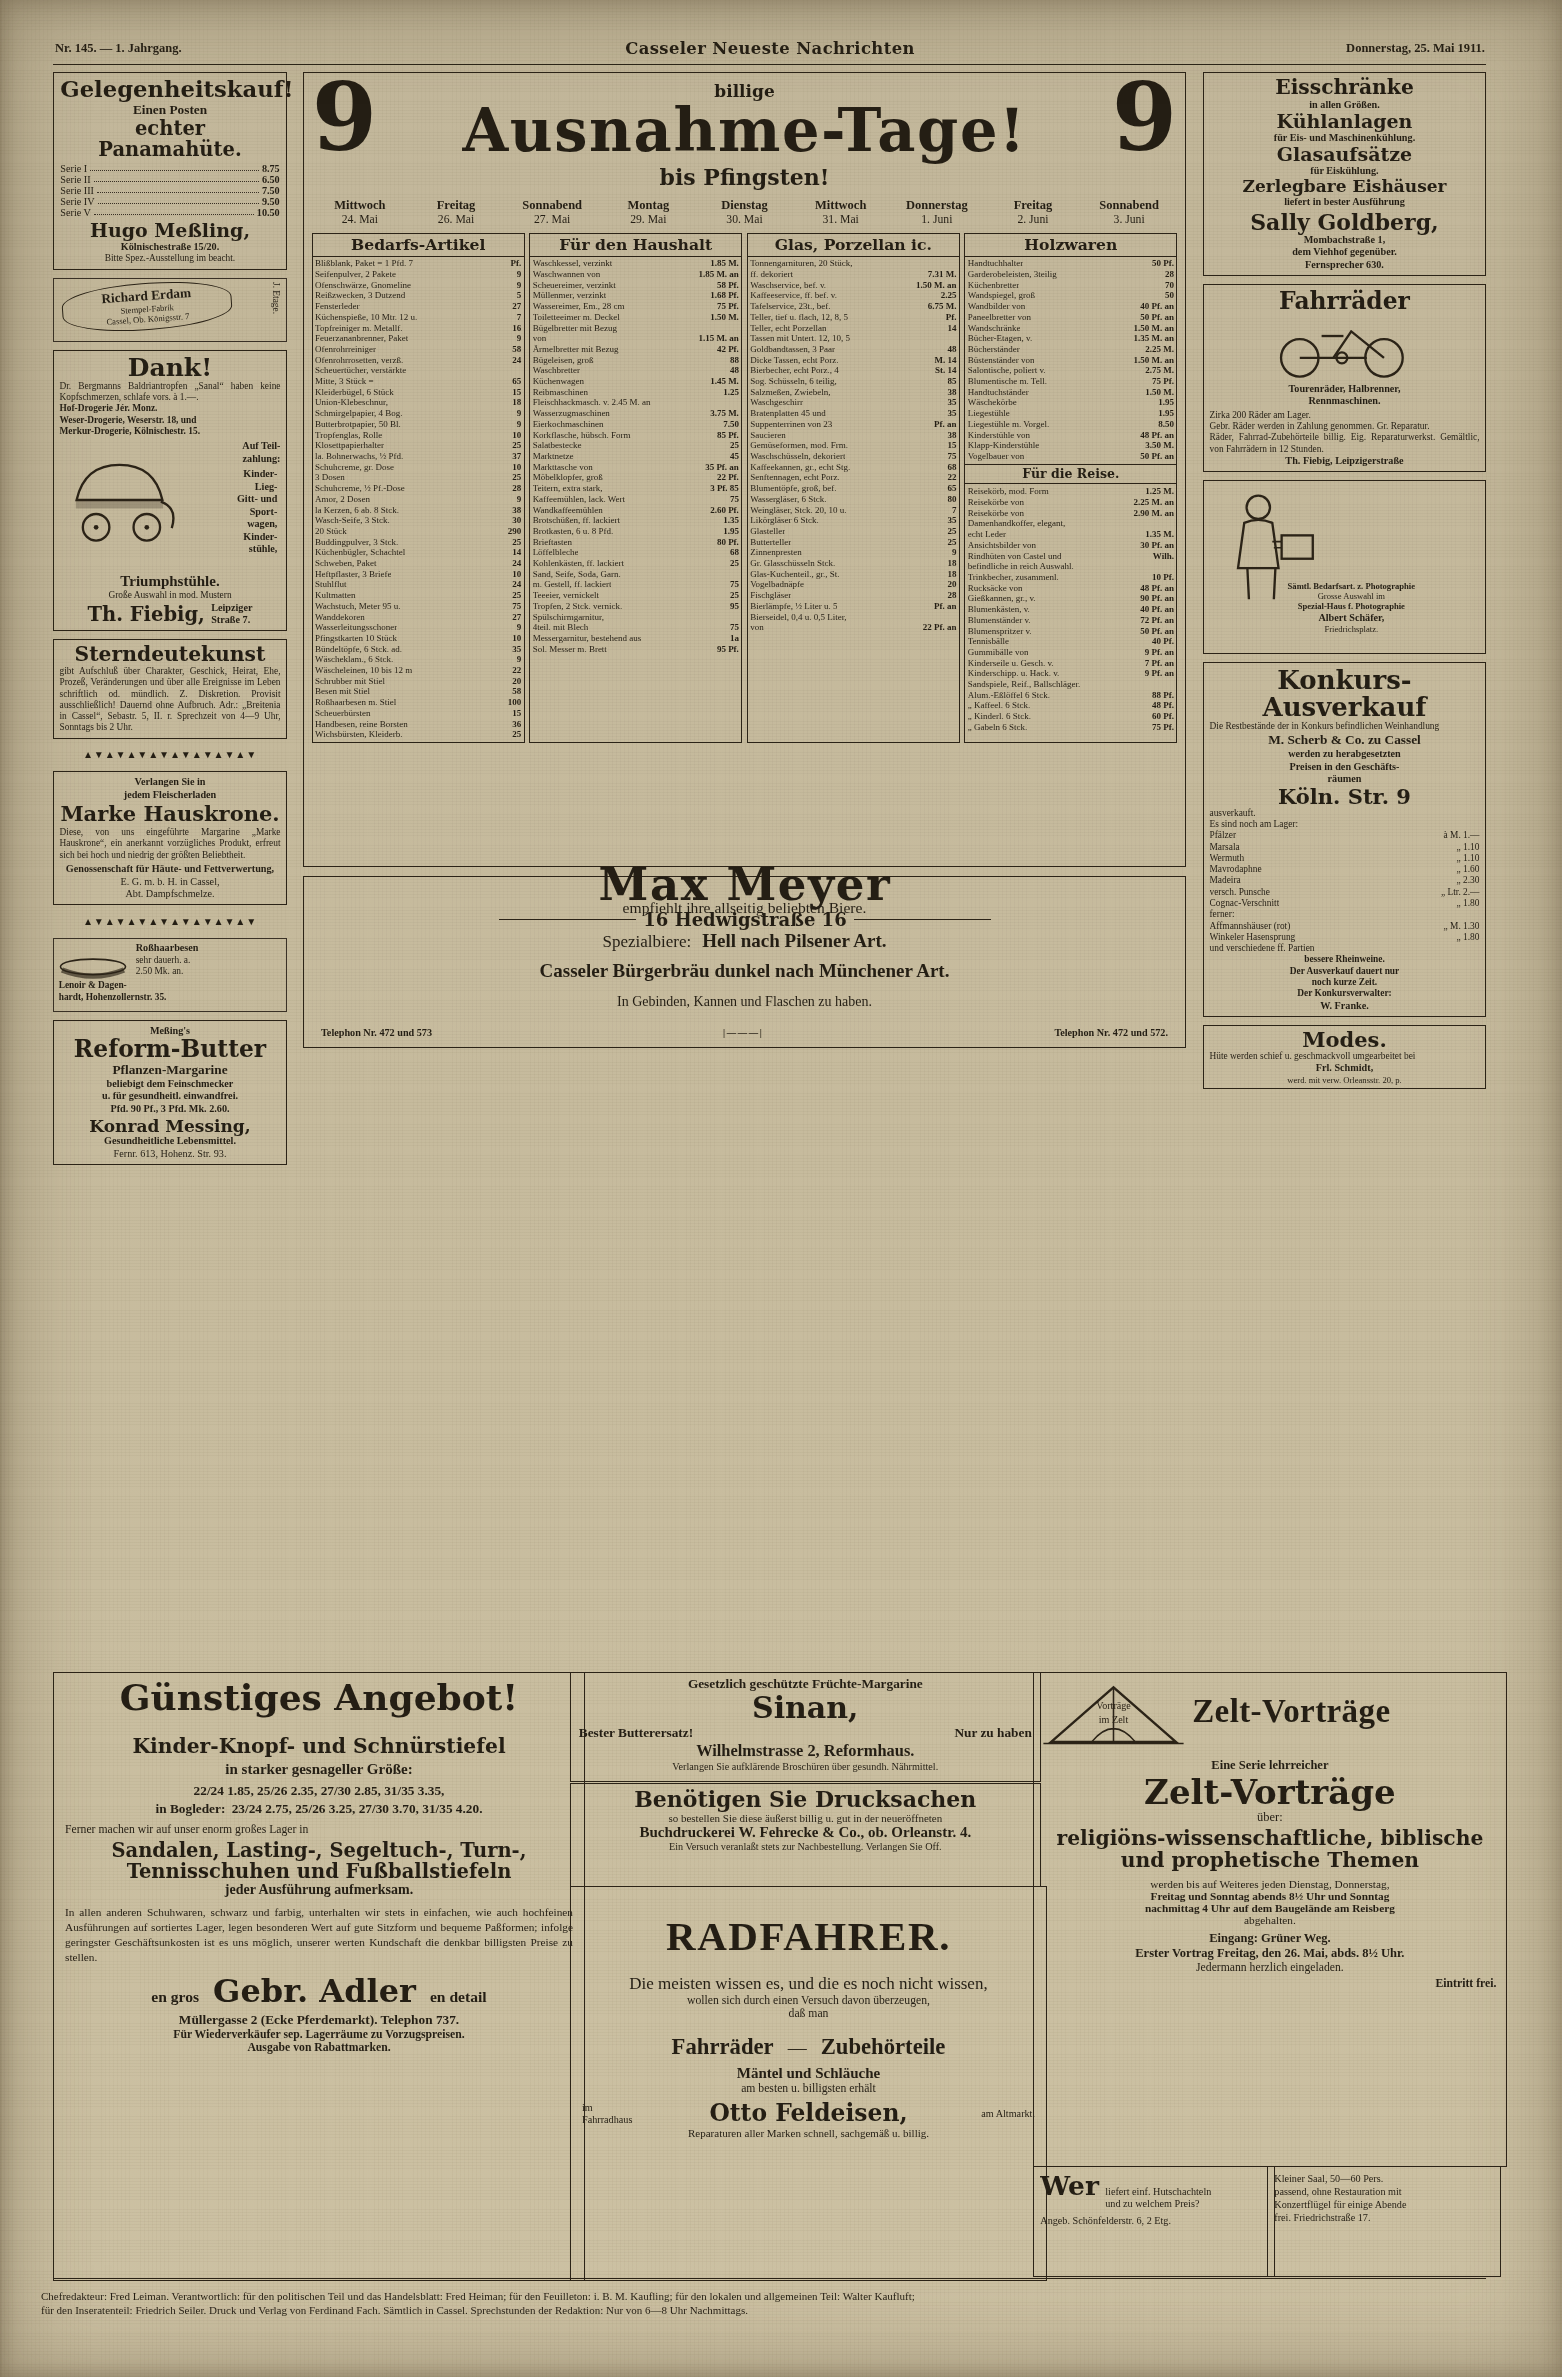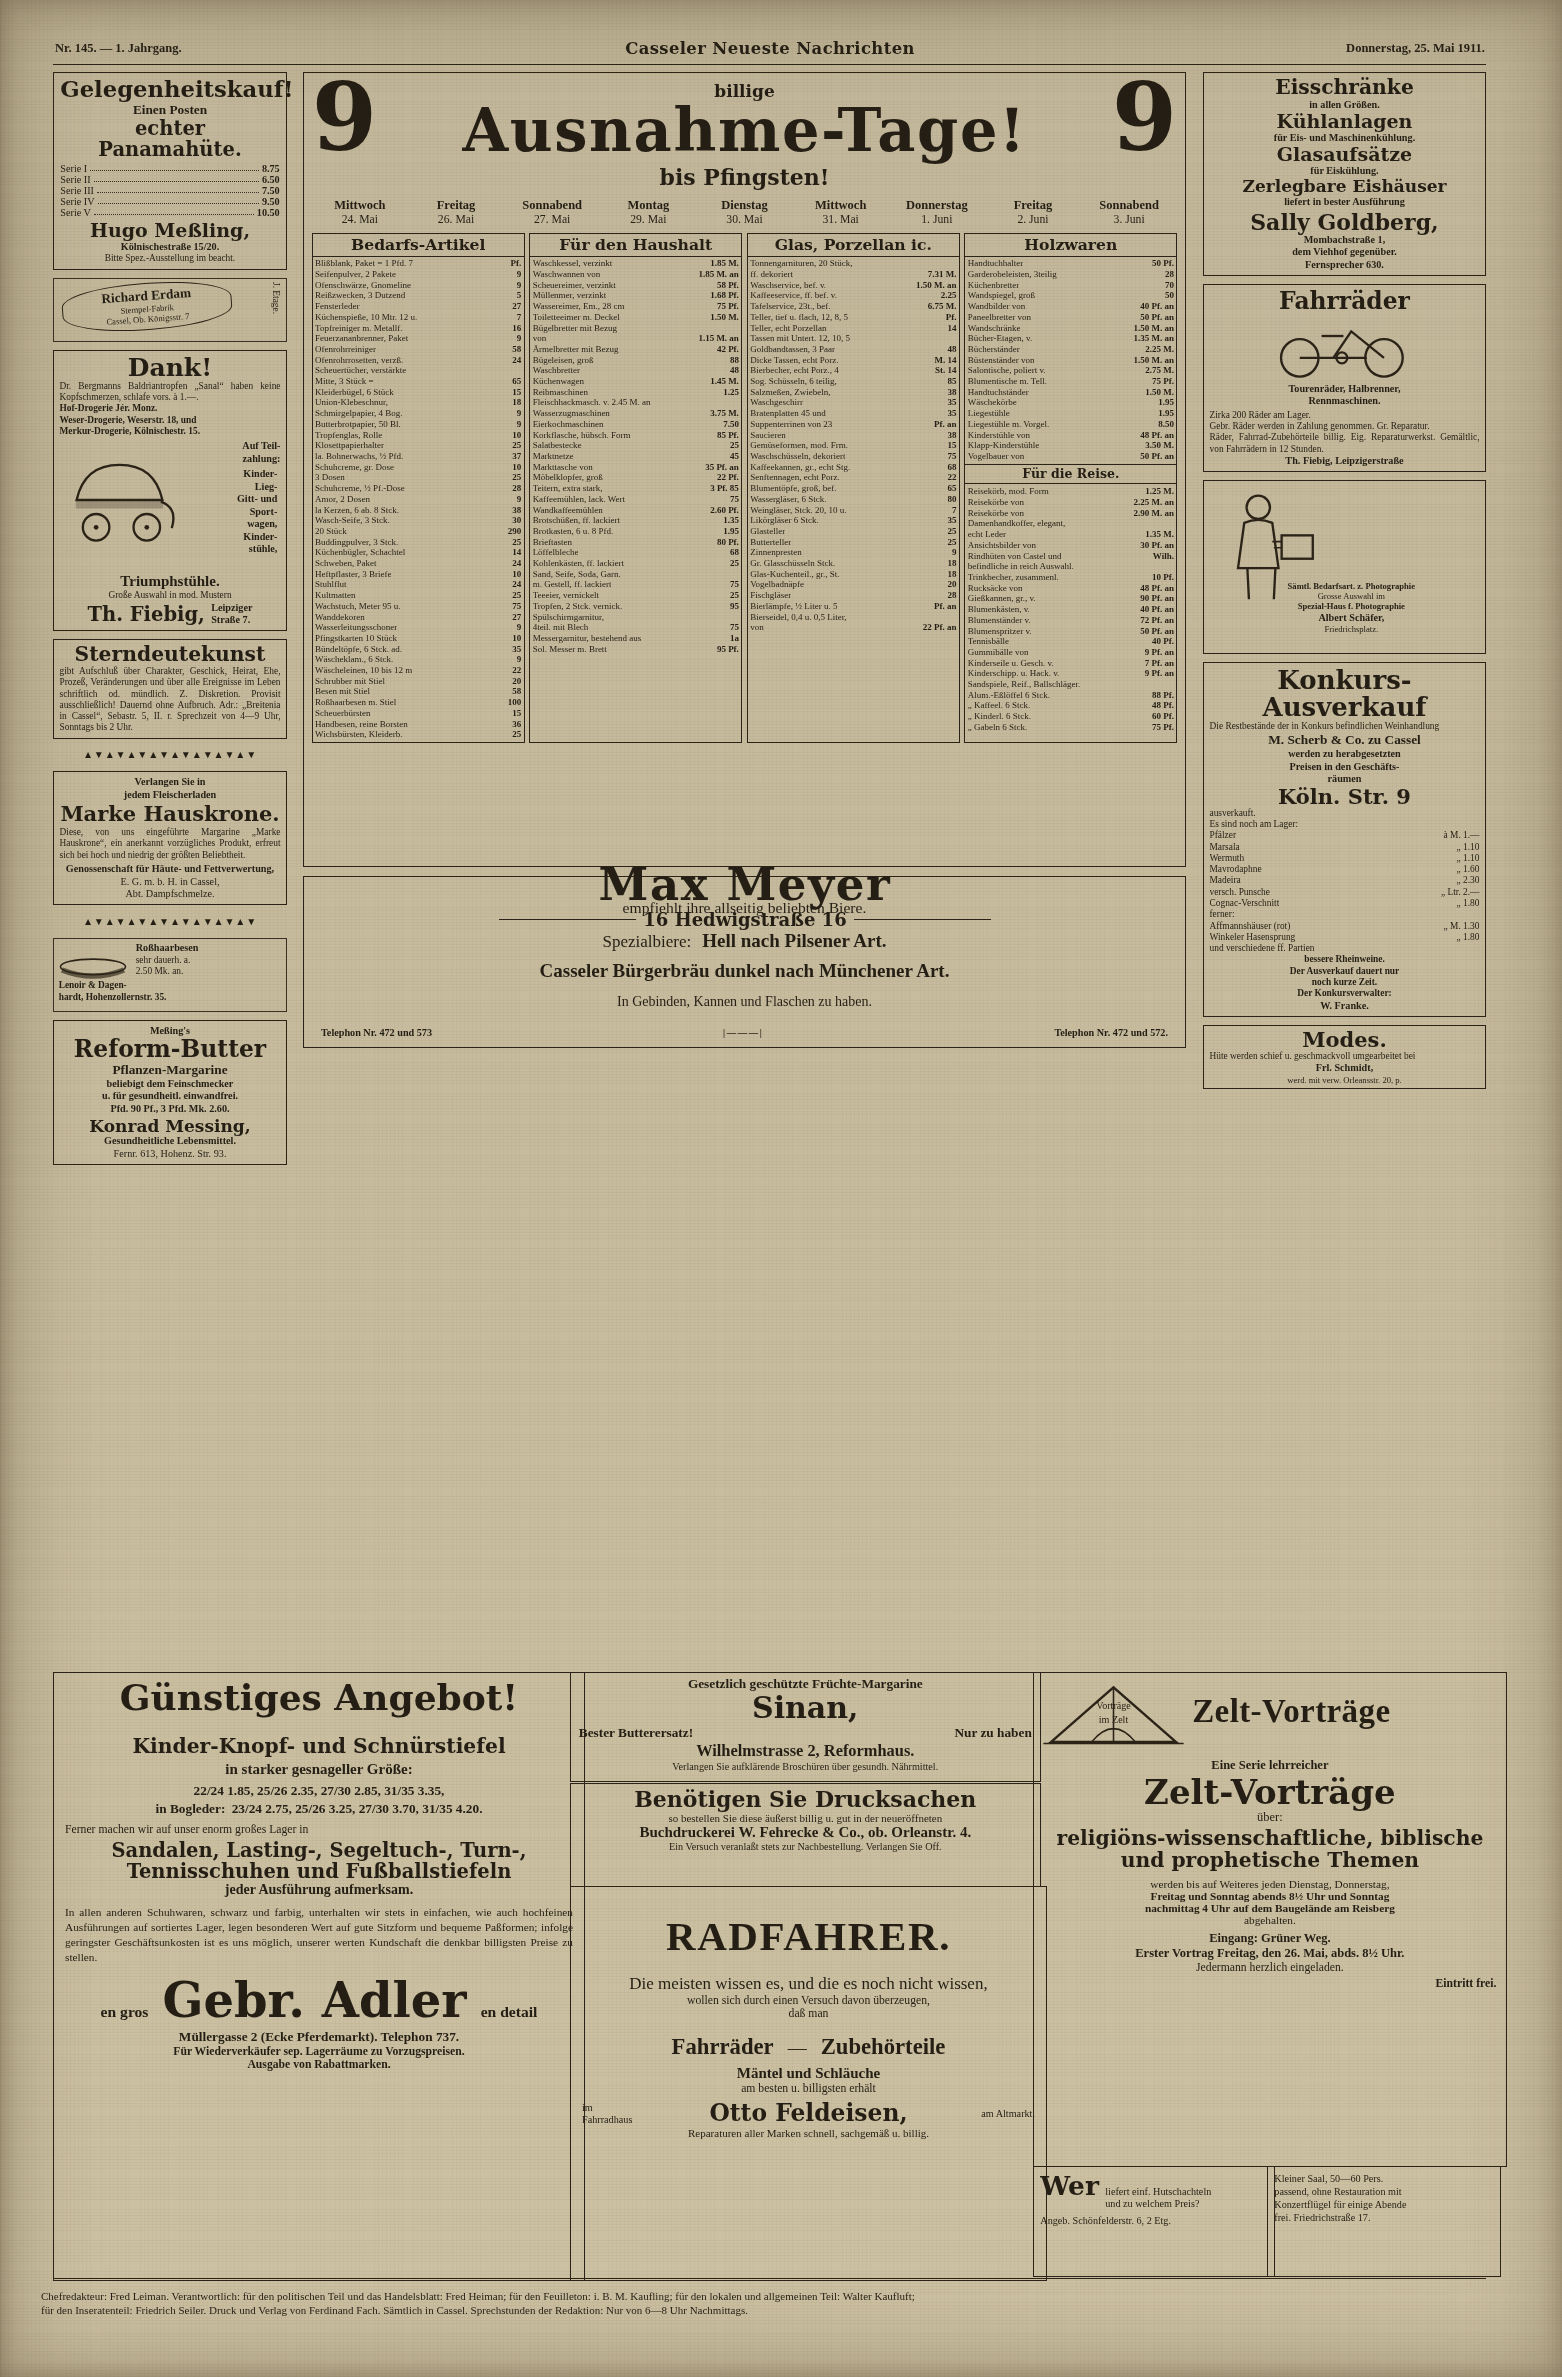--- a/index.html
+++ b/index.html
@@ -1070,21 +1070,21 @@
       <span class="b">in Bogleder:</span>
       <span class="b">23/24 2.75,  25/26 3.25,  27/30 3.70,  31/35 4.20.</span>
     </div>
     <div style="font-size:11.7px;margin-top:6.3px">Ferner machen wir auf unser enorm großes Lager in</div>
     <div class="hd2" style="font-size:19.5px;margin-top:3.9px">Sandalen, Lasting-, Segeltuch-, Turn-,</div>
     <div class="hd2" style="font-size:19.5px">Tennisschuhen und Fußballstiefeln</div>
     <div class="c b" style="font-size:14px">jeder Ausführung aufmerksam.</div>
     <div style="font-size:11.3px;text-align:justify;margin-top:6.3px;line-height:1.35">In allen anderen Schuhwaren, schwarz und farbig, unterhalten wir stets in einfachen, wie auch hochfeinen Ausführungen auf sortiertes Lager, legen besonderen Wert auf gute Sitzform und bequeme Paßformen; infolge geringster Geschäftsunkosten ist es uns möglich, unserer werten Kundschaft die denkbar billigsten Preise zu stellen.</div>
     <div style="display:flex;align-items:baseline;justify-content:center;gap:14px;margin-top:9.4px">
       <span class="b" style="font-size:15.6px">en gros</span>
-      <span class="hd1" style="font-size:48px">Gebr. Adler</span>
+      <span class="hd1" style="font-size:32px">Gebr. Adler</span>
       <span class="b" style="font-size:15.6px">en detail</span>
     </div>
     <div class="c b" style="font-size:13.3px;margin-top:3.1px">Müllergasse 2 (Ecke Pferdemarkt).   Telephon 737.</div>
     <div class="c b" style="font-size:11.7px">Für Wiederverkäufer sep. Lagerräume zu Vorzugspreisen.</div>
     <div class="c b" style="font-size:11.7px">Ausgabe von Rabattmarken.</div>
   </div>
 
   <div class="bb" style="left:570px;top:1672px;width:453px;height:102px;padding:3.1px 7.8px;">
     <div class="c b" style="font-size:13.3px">Gesetzlich geschützte Früchte-Margarine</div>
     <div class="hd1" style="font-size:30px">Sinan,</div>

